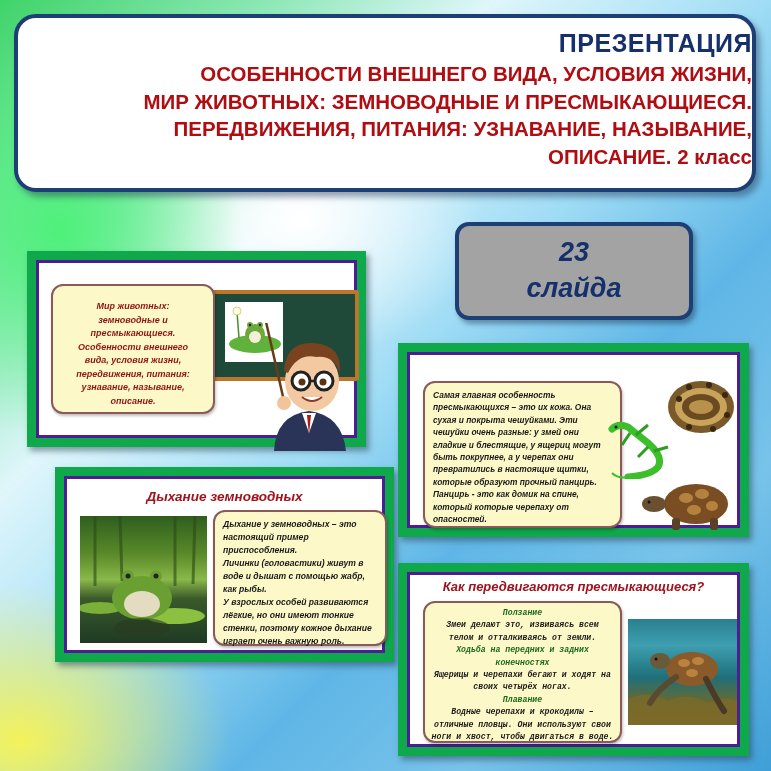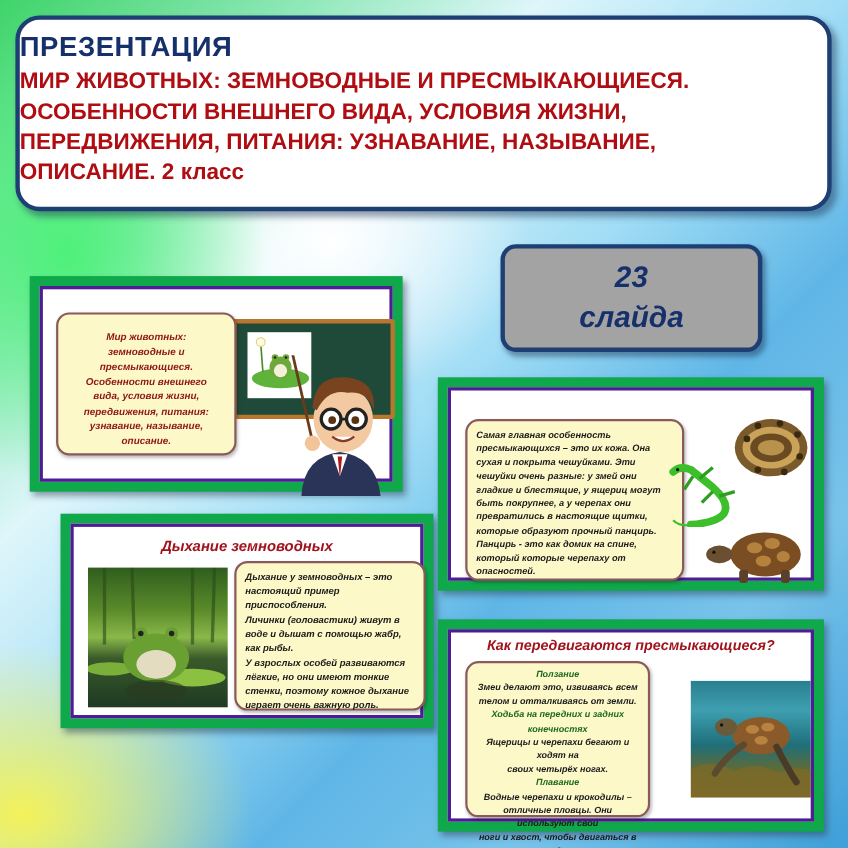--- a/index.html
+++ b/index.html
@@ -10,21 +10,21 @@
     background:
       radial-gradient(ellipse 300px 220px at 20px 740px, #f4f25a 0%, rgba(244,242,90,0) 70%),
       radial-gradient(ellipse 260px 300px at 60px 230px, #4ef07a 0%, rgba(78,240,122,0) 70%),
       radial-gradient(ellipse 260px 200px at 300px 220px, #ffffff 0%, rgba(255,255,255,0) 70%),
       linear-gradient(135deg, #3fd46a 0%, #8fe8b8 18%, #dff6fb 32%, #9fdcf5 50%, #5fb6e6 65%, #78c3ea 80%, #3f9fd8 100%);
   }
   .title-box {
     position: absolute; left: 14px; top: 14px; width: 742px; height: 178px;
     background: #fff; border: 4px solid #1e3f73; border-radius: 22px;
     box-shadow: 4px 5px 6px rgba(30,50,80,0.45);
-    text-align: left; padding-top: 10px;
+    text-align: right; padding-top: 10px;
   }
   .title-main {
     color: #15306b; font-weight: bold; font-size: 25px; letter-spacing: 0.5px;
     line-height: 30px;
   }
   .title-sub {
     color: #b00d12; font-weight: bold; font-size: 20.5px; line-height: 27.5px;
     margin-top: 2px;
   }
   .count-box {
@@ -72,33 +72,33 @@
     position: absolute; overflow: hidden;
   }
   #s2 .photo { left: 13px; top: 37px; width: 127px; height: 127px;
     background: linear-gradient(180deg, #2f5e1e 0%, #5a8a2a 30%, #8ab84a 50%, #3a5a2a 65%, #1e3a24 100%); }
   #s2 .note { left: 146px; top: 31px; width: 174px; height: 136px; }
   
   #s3 { left: 398px; top: 343px; width: 351px; height: 194px; }
   #s3 .note { left: 13px; top: 26px; width: 199px; height: 147px; font-size: 8.4px; line-height: 12.4px; }
   
   #s4 { left: 398px; top: 563px; width: 351px; height: 193px; }
-  #s4 .note { left: 13px; top: 26px; width: 168px; height: 142px; font-size: 8.2px; line-height: 12.4px; padding: 4px 6px; }
+  #s4 .note { left: 13px; top: 26px; width: 199px; height: 142px; font-size: 8.2px; line-height: 12.4px; padding: 4px 6px; font-family: Liberation Mono, monospace; }
   #s4 .photo { left: 218px; top: 44px; width: 109px; height: 106px;
     background: linear-gradient(180deg, #2a7f8f 0%, #3e9fb0 25%, #1f6f7a 55%, #6b6a2a 80%, #8a6a2a 100%); }
   svg { display: block; }
 </style>
 </head>
 <body>
 
 <div class="title-box">
   <div class="title-main">ПРЕЗЕНТАЦИЯ</div>
   <div class="title-sub">
+    <div>ОСОБЕННОСТИ ВНЕШНЕГО ВИДА, УСЛОВИЯ ЖИЗНИ,</div>
     <div>МИР ЖИВОТНЫХ: ЗЕМНОВОДНЫЕ И ПРЕСМЫКАЮЩИЕСЯ.</div>
-    <div>ОСОБЕННОСТИ ВНЕШНЕГО ВИДА, УСЛОВИЯ ЖИЗНИ,</div>
     <div>ПЕРЕДВИЖЕНИЯ, ПИТАНИЯ: УЗНАВАНИЕ, НАЗЫВАНИЕ,</div>
     <div>ОПИСАНИЕ. 2 класс</div>
   </div>
 </div>
 
 <div class="count-box">
   <div>23</div>
   <div>слайда</div>
 </div>
 

